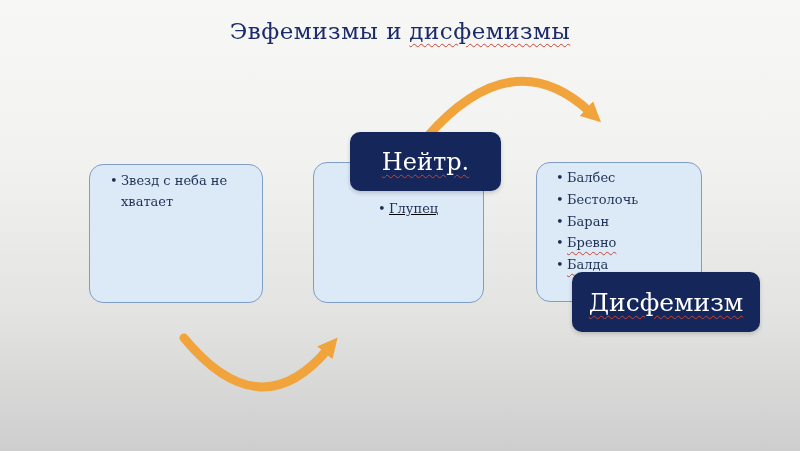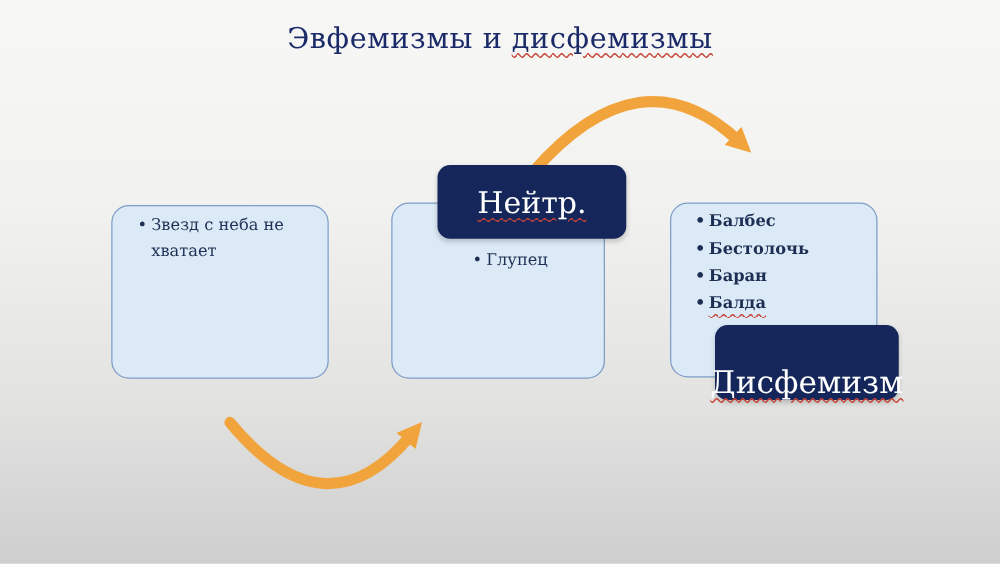--- a/index.html
+++ b/index.html
@@ -28,52 +28,52 @@
   }
   
   .card{
     position:absolute;
     background:#dce9f6;
     border:1.5px solid #7e9dc7;
     border-radius:14px;
     box-sizing:border-box;
   }
   .card-left  {left:89px; top:164px;width:174px;height:139px;}
-  .card-mid   {left:313px;top:162px;width:171px;height:141px;}
+  .card-mid   {left:313px;top:162px;width:171px;height:141px;text-decoration:underline;}
   .card-right {left:536px;top:162px;width:166px;height:140px;}
   
   .blist{
     list-style:none;margin:0;
     font-size:13px;line-height:1.6;
     color:#1d3054;
   }
   .card-left  .blist{padding:6px 10px 0 20px;}
   .card-mid   .blist{padding:36px 8px 0 64px;}
-  .card-right .blist{padding:5px 8px 0 19px;font-weight:bold;}
+  .card-right .blist{padding:5px 8px 0 19px;}
   .blist li{position:relative;padding-left:11px;margin-bottom:1px;}
   .blist li::before{
     content:"•";
     position:absolute;left:0;top:0;
     color:#1d3054;font-size:13px;
   }
   
   .plate{
     position:absolute;
     background:#15265b;
     border-radius:10px;
     color:#ffffff;
     display:flex;align-items:center;justify-content:center;
     font-size:25px;
     box-shadow:0 2px 4px rgba(0,0,0,0.18);
     box-sizing:border-box;
     z-index:3;
   }
   .plate-euph {left:127px;top:272px;width:152px;height:60px;}
   .plate-neut {left:350px;top:132px;width:151px;height:59px;font-size:24px;}
-  .plate-dysph{left:572px;top:260px;width:147px;height:60px;align-items:flex-end;}
+  .plate-dysph{left:572px;top:272px;width:188px;height:60px;}
   .arrows{position:absolute;left:0;top:0;width:800px;height:451px;pointer-events:none;z-index:2;}
 </style>
 </head>
 <body>
 
 <div class="slide">
 
   <div class="title">
     <span class="plain">Эвфемизмы и</span><span class="wavy-red">дисфемизмы</span>
   </div>
@@ -88,20 +88,21 @@
     <ul class="blist">
       <li>Глупец</li>
     </ul>
   </div>
 
   <div class="card card-right">
     <ul class="blist">
       <li>Балбес</li>
       <li>Бестолочь</li>
       <li>Баран</li>
+      <li><span class="wavy-red">Бревно</span></li>
       <li><span class="wavy-red">Балда</span></li>
     </ul>
   </div>
 
   <div class="plate plate-neut">
     <span class="wavy-red">Нейтр.</span>
   </div>
   <div class="plate plate-dysph">
     <span class="wavy-red">Дисфемизм</span>
   </div>

